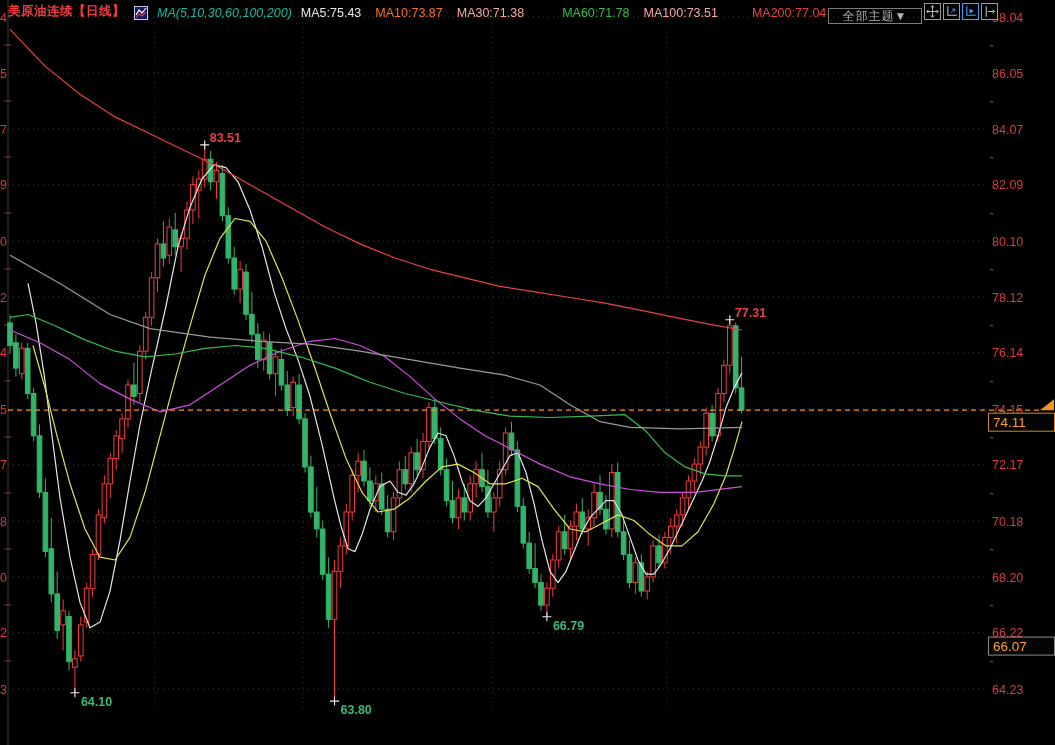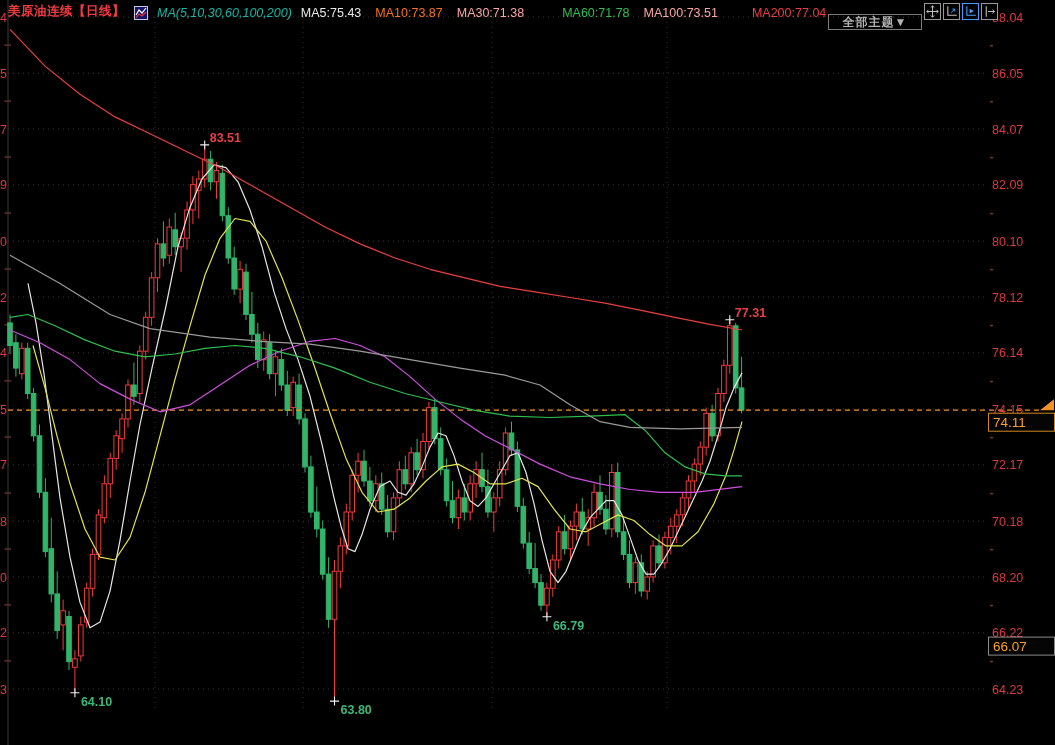--- a/index.html
+++ b/index.html
@@ -6,23 +6,23 @@
   #app{position:relative;width:1055px;height:745px;background:#000;overflow:hidden;
        font-family:"Liberation Sans","DejaVu Sans",sans-serif;}
   #chart{position:absolute;left:0;top:0;}
   .hdr{position:absolute;left:8px;top:2px;height:18px;display:flex;align-items:flex-end;
        gap:9px;font-size:12.5px;white-space:nowrap;z-index:5;}
   .sym{font-weight:700;letter-spacing:.5px;}
   .map{color:#14b8a6;font-style:italic;}
   .mavals{display:inline-flex;gap:14px;}
   .mavals span{font-weight:400;}
   .cicon{display:inline-flex;width:14px;height:14px;}
-  .theme-btn{position:absolute;left:828px;top:14px;width:92px;height:14px;line-height:14px;
+  .theme-btn{position:absolute;left:828px;top:8px;width:92px;height:14px;line-height:14px;
        border:1px solid #7b7b7b;color:#b4b4b4;font-size:12px;text-align:center;
-       letter-spacing:1px;cursor:pointer;z-index:5;font-weight:bold;}
+       letter-spacing:1px;cursor:pointer;z-index:5;}
   .toolbar{position:absolute;left:924px;top:3px;display:flex;gap:2px;z-index:5;}
   .tbtn{width:17px;height:17px;box-sizing:border-box;border:1px solid #9a9a9a;background:#000;
        display:flex;align-items:center;justify-content:center;cursor:pointer;}
   .tbtn.active{border-color:#3f9fff;}
   .hgrid{stroke:#3b3b3b;stroke-width:1;stroke-dasharray:1 4;}
   .vgrid{stroke:#313131;stroke-width:1;stroke-dasharray:1 4;}
 </style>
 </head>
 <body>
 

